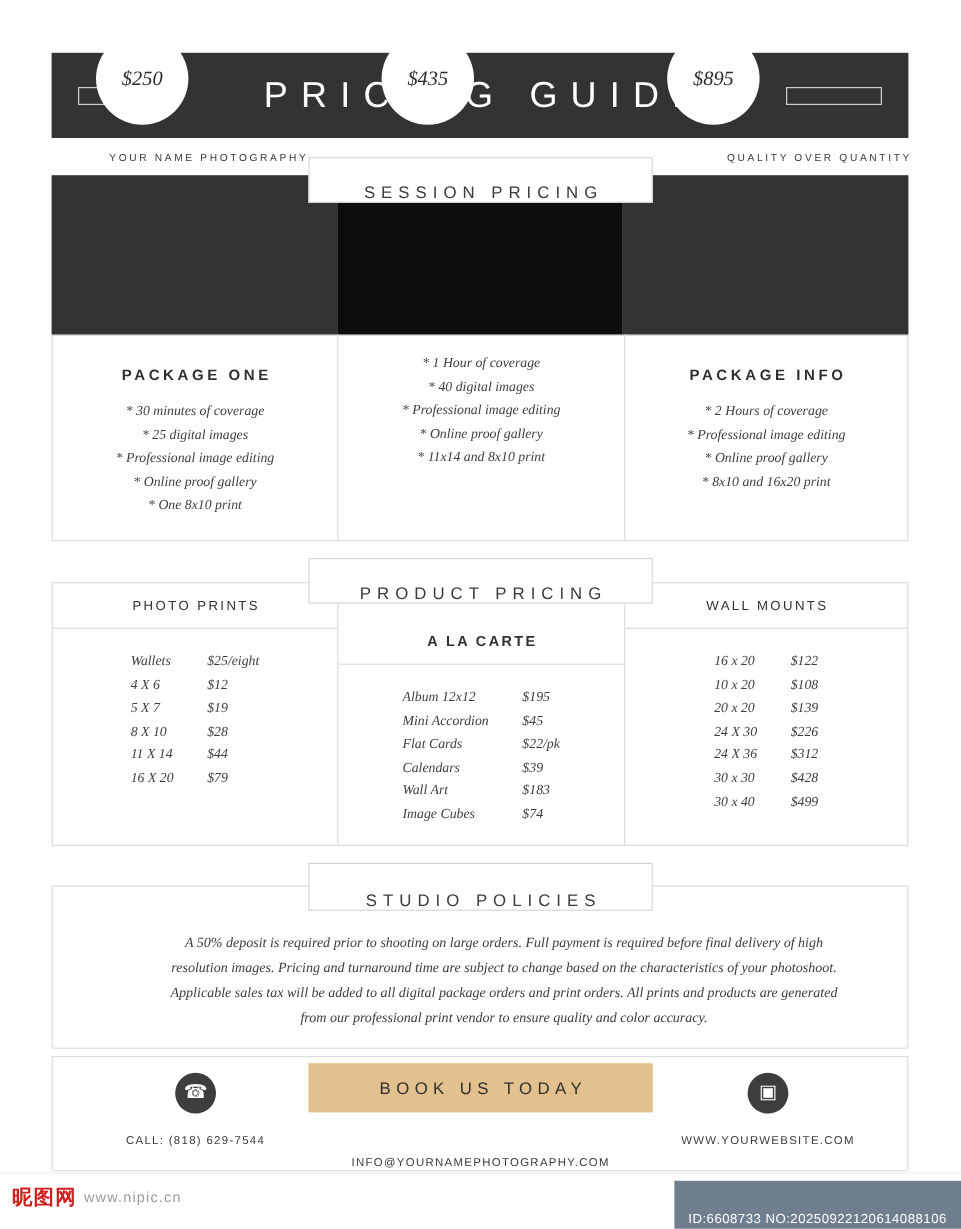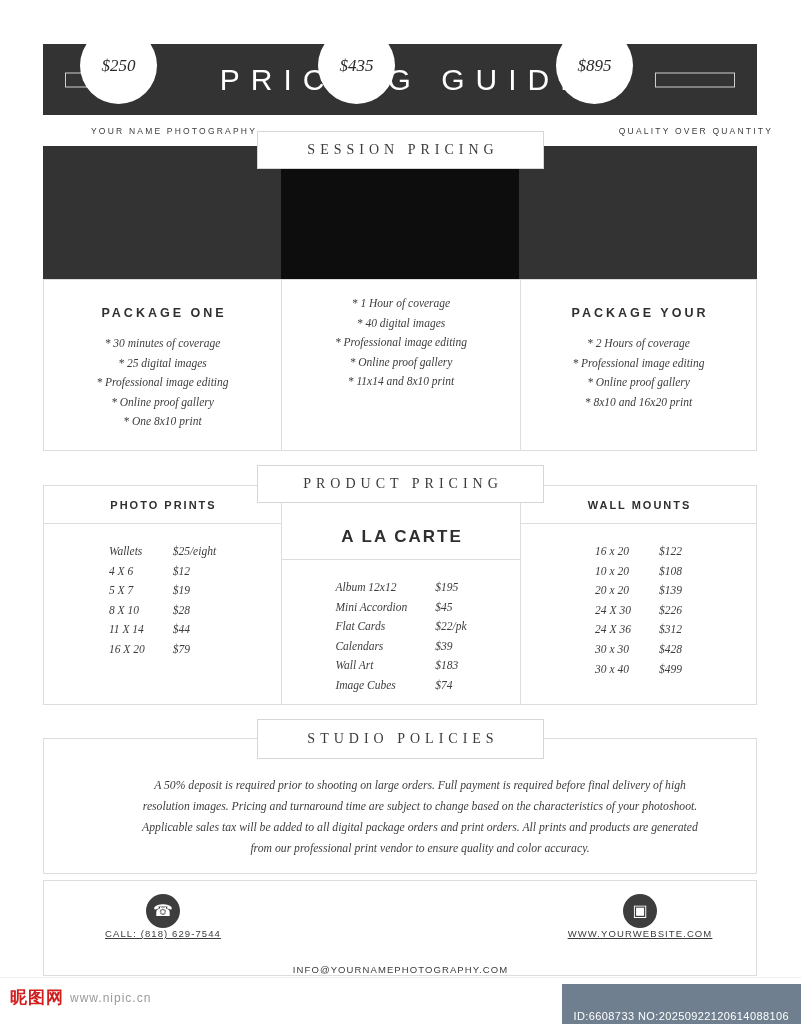--- a/index.html
+++ b/index.html
@@ -54,34 +54,33 @@
   .header-rule-right { right: 22px; }
 
   .tagline-left, .tagline-right {
     position: absolute;
     top: 126px;
     font-size: 8.5px;
     letter-spacing: 2.2px;
     color: #3b3b3b;
   }
   .tagline-left { left: 47px; margin-left: 44px; }
-  .tagline-right { right: 28px; text-align: right; }
+  .tagline-right { right: 41px; text-align: right; }
 
   
   .section-label {
     position: absolute;
     background: #ffffff;
     border: 1px solid #d6d6d6;
     box-sizing: border-box;
     display: flex;
-    align-items: center;
+    align-items: flex-end;
     justify-content: center;
     color: #3b3b3b;
     z-index: 5;
-    font-family: Liberation Serif, serif;
   }
   .section-label .txt {
     font-size: 14px;
     letter-spacing: 5px;
     text-indent: 5px;
   }
 
   
   .session-band {
     position: absolute;
@@ -183,21 +182,21 @@
     background: #ffffff;
   }
   .prod-1 { left: 0; width: 239px; }
   .prod-2 { left: 238px; width: 240px; }
   .prod-3 { left: 477px; width: 237px; }
 
   .prod-head {
     text-align: center;
     font-size: 11px;
     letter-spacing: 2px;
-    font-weight: bold;
+    font-weight: normal;
     color: #2f2f2f;
     margin-top: 13px;
     text-indent: 2px;
   }
   .prod-head-rule {
     margin: 12px 0 0 0;
     border-top: 1px solid #dddddd;
   }
   .prod-table {
     margin: 18px auto 0 auto;
@@ -214,21 +213,21 @@
   .prod-table td.name { padding-right: 28px; }
 
   .prod-label {
     left: 257px;
     top: 465px;
     width: 287px;
     height: 38px;
   }
   .alc-head {
     text-align: center;
-    font-size: 17px;
+    font-size: 12px;
     letter-spacing: 2px;
     font-weight: bold;
     color: #2f2f2f;
     margin-top: 41px;
     text-indent: 2px;
   }
 
   
   .pol-box {
     position: absolute;
@@ -285,24 +284,24 @@
     background: #3d3d3d;
     margin: 13px auto 0 auto;
     display: flex;
     align-items: center;
     justify-content: center;
     color: #ffffff;
     font-size: 16px;
     line-height: 1;
   }
   .footer-text {
+    margin-top: 17px;
     font-size: 9.5px;
     letter-spacing: 1.1px;
     color: #3b3b3b;
-    text-decoration: underline;
   }
   .book-band {
     position: absolute;
     left: 257px;
     top: 886px;
     width: 287px;
     height: 41px;
     background: #e3c18e;
     display: flex;
     align-items: center;
@@ -413,21 +412,21 @@
     <div class="pkg-col pkg-2">
       <ul class="pkg-list">
         <li>* 1 Hour of coverage</li>
         <li>* 40 digital images</li>
         <li>* Professional image editing</li>
         <li>* Online proof gallery</li>
         <li>* 11x14 and 8x10 print</li>
       </ul>
     </div>
     <div class="pkg-col pkg-3">
-      <div class="pkg-title">PACKAGE YOUR</div>
+      <div class="pkg-title">PACKAGE INFO</div>
       <ul class="pkg-list">
         <li>* 2 Hours of coverage</li>
         <li>* Professional image editing</li>
         <li>* Online proof gallery</li>
         <li>* 8x10 and 16x20 print</li>
       </ul>
     </div>
   </div>
 
   <div class="prod-wrap">
@@ -550,20 +549,23 @@
     <div class="footer-col f1">
       <div class="round-icon">☎</div>
       <div class="footer-text">CALL: (818) 629-7544</div>
     </div>
     <div class="footer-col f2"></div>
     <div class="footer-col f3">
       <div class="round-icon">▣</div>
       <div class="footer-text">WWW.YOURWEBSITE.COM</div>
     </div>
   </div>
+  <div class="book-band">
+    <span class="txt">BOOK US TODAY</span>
+  </div>
   <div class="book-email">INFO@YOURNAMEPHOTOGRAPHY.COM</div>
 
   <div class="wm-bar">
     <div class="wm-left">
       <span class="wm-logo">昵图网</span>
       <span class="wm-url">www.nipic.cn</span>
     </div>
     <div class="wm-right">ID:6608733 NO:20250922120614088106</div>
   </div>
 

